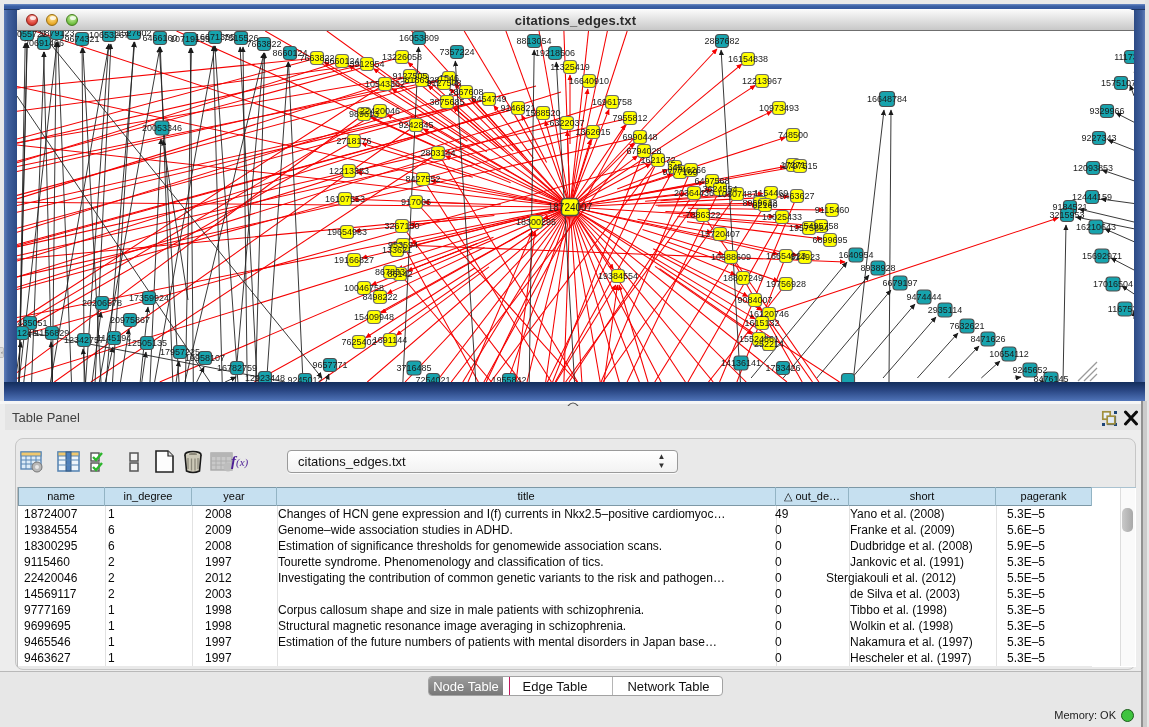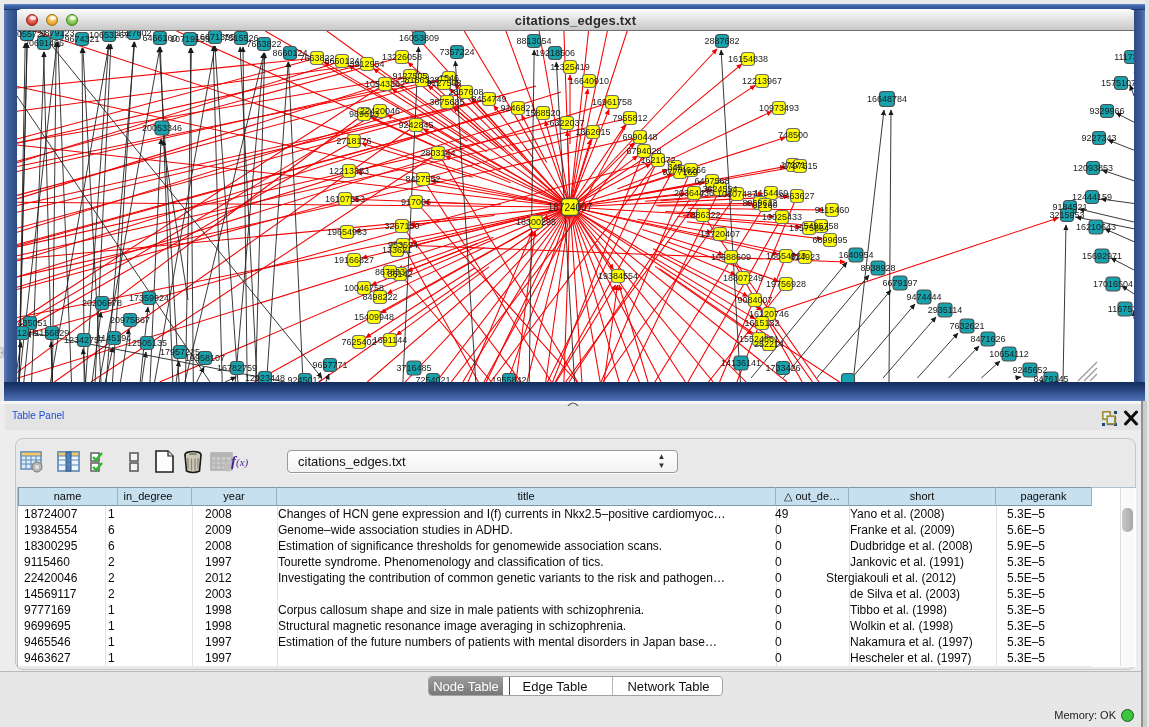--- a/index.html
+++ b/index.html
@@ -26,21 +26,21 @@
 .tl::after{content:"";position:absolute;left:2.5px;top:1px;width:6px;height:3.5px;border-radius:50%;background:rgba(255,255,255,.75)}
 #tl-y{left:46px;background:radial-gradient(circle at 50% 30%,#ffeebe 0%,#f5c85c 35%,#e8a827 70%,#b37a14);border:1px solid #9a7013}
 #tl-g{left:66px;background:radial-gradient(circle at 50% 30%,#d8f5c0 0%,#a0d974 35%,#6fbf3f 70%,#4b8c22);border:1px solid #467f21}
 #canvas{left:17px;top:31px;width:1117px;height:351px;background:#fff}
 
 #notch{left:0;top:347px;width:4px;height:11px;background:#d9d9d9;border:1px solid #bdbdbd;border-left:none;border-radius:0 2px 2px 0}#notcha{left:1px;top:350px;width:3px;height:5px;color:#555;font-size:6px;line-height:5px}
 
 #lower{left:0;top:401px;width:1141px;height:326px;background:#ededed}
 #lower-div{left:0;top:401px;width:1141px;height:3px;background:#f6f6f6}
 #tp-head{left:5px;top:404px;width:1136px;height:26px;background:#e4e4e4}
-#tp-title{left:12px;top:410px;font-size:10px;color:#1d4ed8}
+#tp-title{left:12px;top:410px;font-size:13px;color:#404040}
 #grip-arrow{left:567px;top:401px;width:12px;height:5px}
 #panel{left:15px;top:438px;width:1121px;height:232px;background:#e9e9e9;
  border:1px solid #c6c6c6;border-radius:8px}
 
 #combo{left:287px;top:450px;width:391px;height:23px;background:linear-gradient(#ffffff,#f2f2f2);
  border:1px solid #9a9a9a;border-radius:4px;box-shadow:0 1px 0 rgba(255,255,255,.8)}
 #combo-txt{left:298px;top:454px;font-size:13px;color:#111}
 #combo-step{left:655px;top:452px;width:13px;height:19px;font-size:8px;color:#333;text-align:center;line-height:9px}
 
 #thead{left:18px;top:487px;width:1074px;height:19px;background:#c6e0f0;border:1px solid #7d98a6}
@@ -724,21 +724,21 @@
   </svg>
 <div class="abs" style="left:231px;top:452px;font-size:15px;color:#4c1d95"><i style="font-family:'Liberation Serif',serif;font-weight:bold">f</i><i style="font-family:'Liberation Serif',serif;font-size:11px">(x)</i></div>
 <div class="abs" id="combo"></div>
 <div class="abs" id="combo-txt">citations_edges.txt</div>
 <div class="abs" id="combo-step">▲<br>▼</div>
 <div class="abs" id="tbody"></div>
 <div class="abs" id="tright"></div>
 <div class="abs" id="sbar"></div>
 <div class="abs" id="sthumb"></div>
 <div class="abs" id="thead"></div>
-<div class="hc" style="left:18px;width:100px">name</div>
+<div class="hc" style="left:18px;width:87px">name</div>
 <div class="hc" style="left:105px;width:87px">in_degree</div>
 <div class="hc" style="left:192px;width:85px">year</div>
 <div class="hc" style="left:277px;width:499px">title</div>
 <div class="hc" style="left:776px;width:73px">△ out_de…</div>
 <div class="hc" style="left:849px;width:147px">short</div>
 <div class="hc" style="left:996px;width:96px">pagerank</div>
 <div class="gl" style="left:105px"></div>
 <div class="gl" style="left:192px"></div>
 <div class="gl" style="left:277px"></div>
 <div class="gl" style="left:776px"></div>

